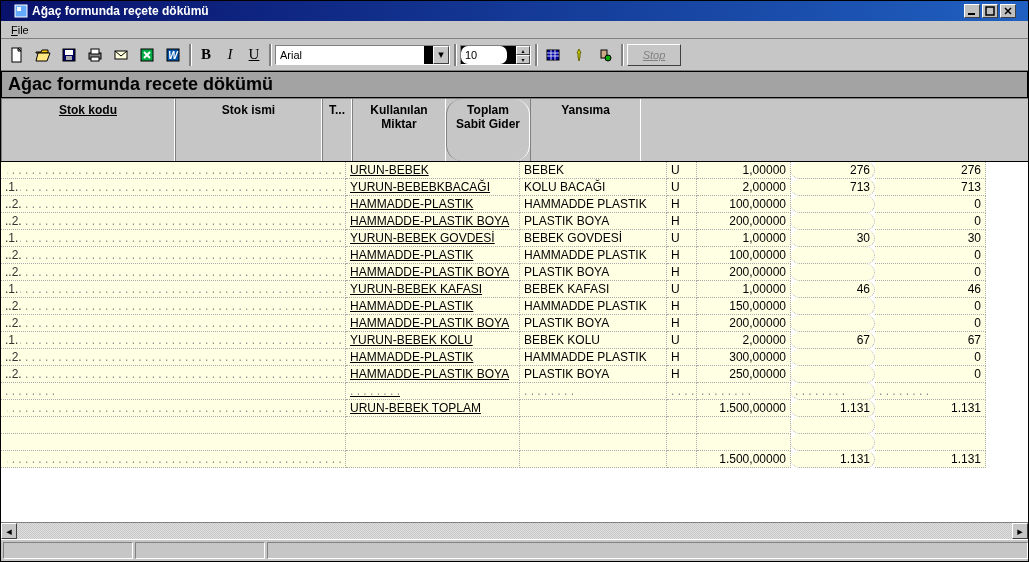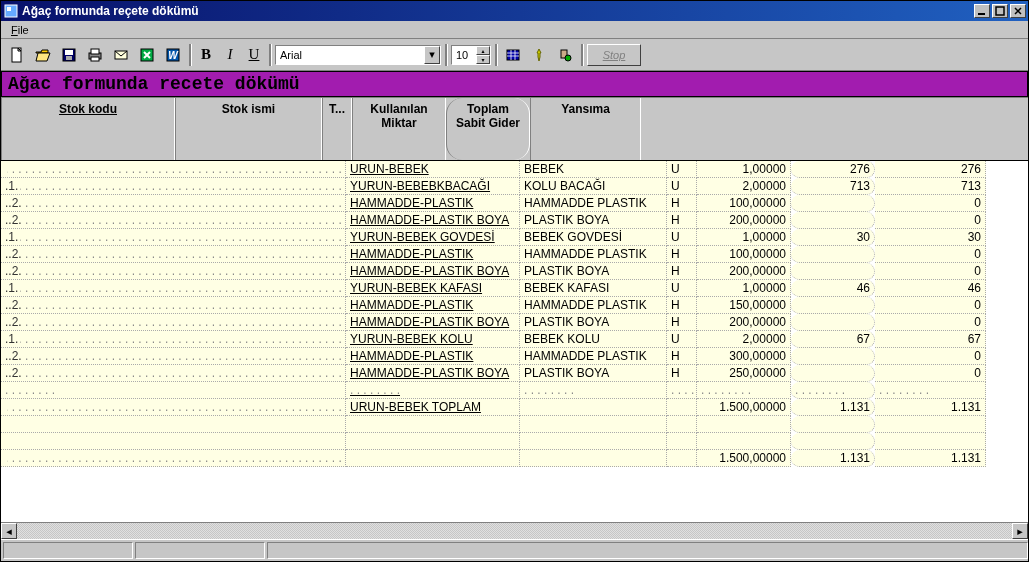--- a/index.html
+++ b/index.html
@@ -1,42 +1,42 @@
 <!DOCTYPE html>
 <html><head>
 <meta charset="utf-8">
 <style>
   * { box-sizing: border-box; margin: 0; padding: 0; }
   body { font-family: Tahoma, Arial, sans-serif; font-size: 11px; background: #fff; width: 1029px; height: 562px; overflow: hidden; border: 1px solid #000; display: flex; flex-direction: column; }
   
-  .titlebar { background: linear-gradient(to right, #08116b, #2060c0); color: #fff; height: 20px; display: flex; align-items: center; padding: 0 2px; }
+  .titlebar { background: linear-gradient(to right, #08116b, #2060c0); color: #fff; height: 20px; display: flex; align-items: center; padding: 0 12px; }
   .titlebar .app-icon { width: 16px; height: 14px; margin-right: 3px; display:flex;align-items:center;justify-content:center; }
   .titlebar .title { flex: 1; font-weight: bold; font-size: 12px; }
   .titlebar .win-btns { display: flex; gap: 2px; }
   .titlebar .win-btn { width: 16px; height: 14px; background: #c0c0c0; border: 1px solid #fff; border-right-color: #404040; border-bottom-color: #404040; display: flex; align-items: center; justify-content: center; color: #000; font-size: 9px; font-weight: bold; cursor: pointer; }
   .win-btn svg { width: 10px; height: 10px; }
   
   .menubar { background: #c6c6c6; height: 18px; display: flex; align-items: center; padding: 0 4px; border-bottom: 1px solid #808080; }
   .menubar .item { padding: 1px 6px; cursor: pointer; }
   .menubar .item .mn { text-decoration: underline; }
   
   .toolbar { background: #c6c6c6; height: 32px; display: flex; align-items: center; padding: 2px 4px; gap: 2px; border-bottom: 1px solid #808080; }
   .toolbar .sep { width: 6px; height: 24px; display: flex; align-items: center; justify-content: center; }
   .toolbar .sep::before { content: ""; width: 2px; height: 22px; background: #808080; border-right: 1px solid #fff; }
   .toolbar .tbtn { width: 24px; height: 24px; border: 1px solid #c6c6c6; display: flex; align-items: center; justify-content: center; cursor: pointer; }
   .toolbar .tbtn svg { width: 16px; height: 16px; }
   .toolbar .fmt { font-family: "Times New Roman", serif; font-size: 15px; cursor: pointer; padding: 0 4px; width:22px; text-align:center; }
-  .toolbar .font-box { height: 20px; border: 1px solid #808080; border-right-color:#fff; border-bottom-color:#fff; background:#000000; display:flex; align-items:center; }
+  .toolbar .font-box { height: 20px; border: 1px solid #808080; border-right-color:#fff; border-bottom-color:#fff; background:#000000; display:flex; align-items:center;gap:9px; }
   .toolbar .font-box input { border: none; outline: none; height: 18px; font-size: 11px; padding: 0 4px; }
   .toolbar .font-box .dd { width: 16px; height: 18px; background:#c6c6c6; border:1px solid #fff; border-right-color:#404040; border-bottom-color:#404040; display:flex;align-items:center;justify-content:center; cursor:pointer; }
   .toolbar .font-box .spn { display:flex; flex-direction:column; }
   .toolbar .font-box .spn .s { width:14px; height:9px; background:#c6c6c6; border:1px solid #fff; border-right-color:#404040; border-bottom-color:#404040; font-size:6px; display:flex;align-items:center;justify-content:center; cursor:pointer;}
   .toolbar .stop { width:54px; height:22px; background:#c6c6c6; border:1px solid #fff; border-right-color:#404040; border-bottom-color:#404040; color:#808080; font-style:italic; text-decoration:underline; display:flex;align-items:center;justify-content:center; font-size:11px; cursor:not-allowed;}
   
-  .report-title { background:#a21caf; border:1px solid #000; margin:0; padding:2px 6px; font-family: Liberation Mono, monospace; font-size:18px; font-weight:bold; }
+  .report-title { background:#a3a3a3; border:1px solid #000; margin:0; padding:2px 6px; font-family: Liberation Sans, sans-serif; font-size:18px; font-weight:bold; }
   
   .grid-wrap { flex:1; overflow:hidden; display:flex; flex-direction:column; }
   .grid-header { display:flex; background:#c6c6c6; border-top:1px solid #808080; border-bottom:1px solid #000; height:64px; }
   .grid-header .hc { border-right:1px solid #fff; border-left:1px solid #808080; padding:4px; font-weight:bold; text-align:center; display:flex; align-items:flex-start; justify-content:center; font-size:12px; }
   .col-sev { width:345px; }
   .col-kod { width:174px;text-decoration:underline; }
   .col-ism { width:147px; }
   .col-t   { width:30px; }
   .col-mik { width:94px; }
   .col-gid { width:84px;border-radius:16px; }
@@ -143,21 +143,21 @@
   <span class="fmt" style="font-weight:bold">B</span>
   <span class="fmt" style="font-style:italic">I</span>
   <span class="fmt" style="text-decoration:underline">U</span>
   <span class="sep"></span>
   <span class="font-box">
     <input style="width: 148px;" value="Arial">
     <span class="dd">▾</span>
   </span>
   <span class="sep"></span>
   <span class="font-box">
-    <input style="width: 24px;" value="10">
+    <input style="width: 46px; border-radius: 7px;" value="10">
     <span class="spn">
         <span class="s">▴</span>
         <span class="s">▾</span>
       </span>
   </span>
   <span class="sep"></span>
   <span class="tbtn">
       <svg viewBox="0 0 16 16">
         <rect x="2" y="3" width="12" height="10" fill="#00a" stroke="#000"></rect>
         <path d="M2 6h12M2 9h12M6 3v10M10 3v10" stroke="#fff" stroke-width="0.8"></path>

